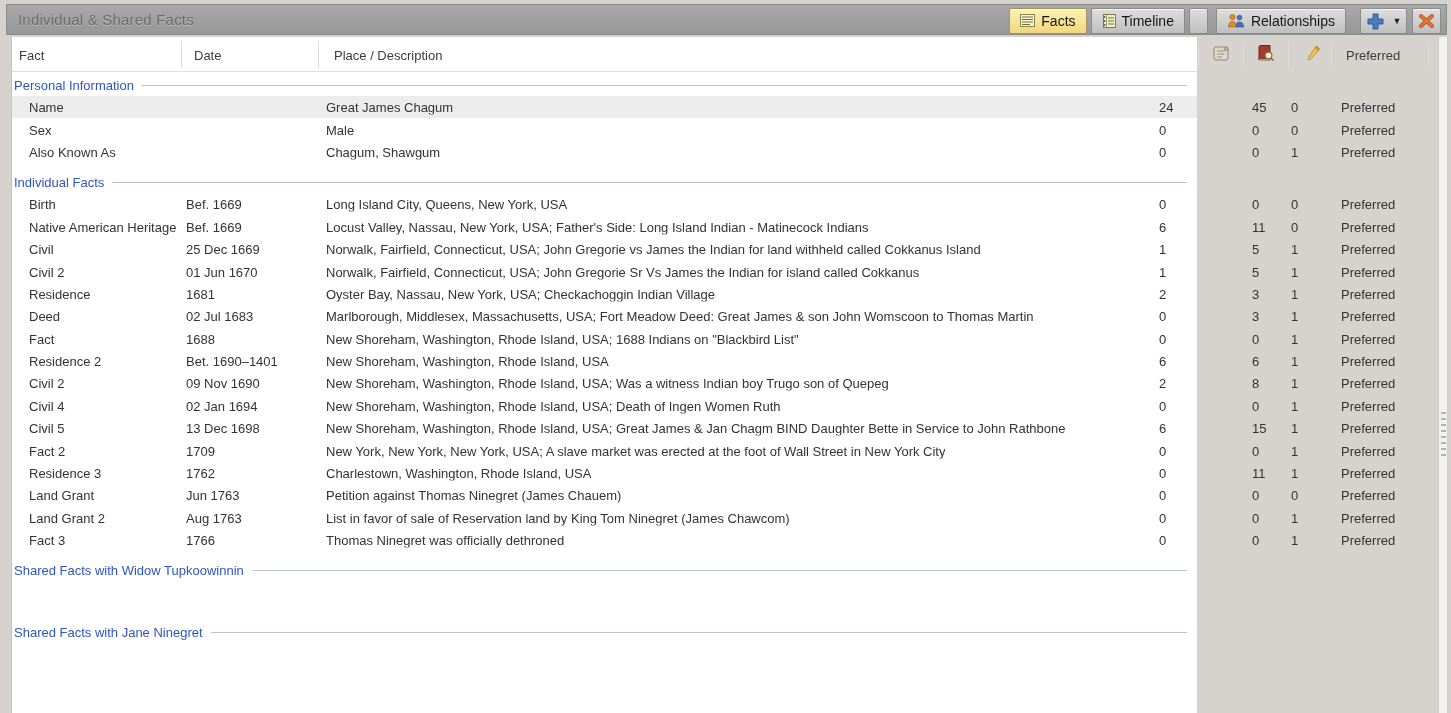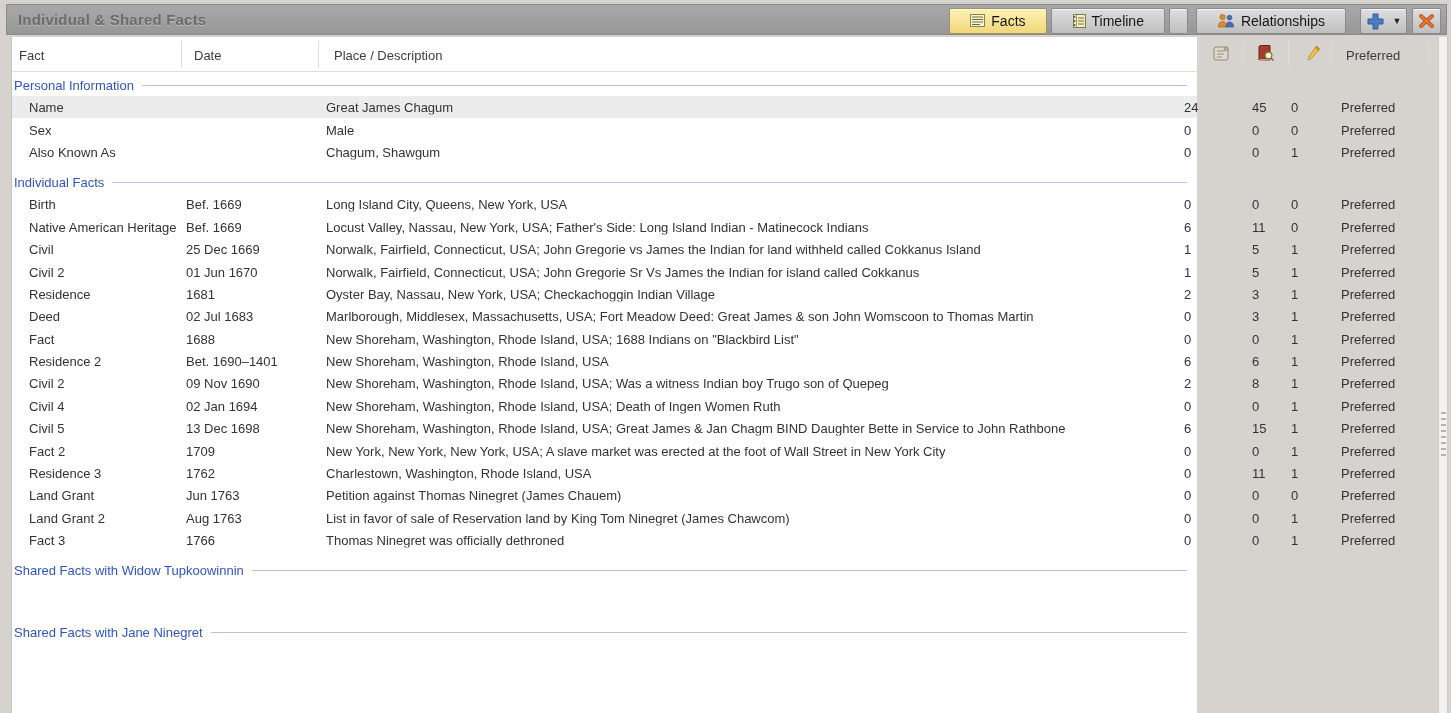--- a/index.html
+++ b/index.html
@@ -2,27 +2,27 @@
 <html><head>
 <meta charset="utf-8">
 <style>
   *{box-sizing:border-box;margin:0;padding:0}
   html,body{width:1451px;height:713px}
   body{background:#d6d3ce;font-family:"Liberation Sans",sans-serif;position:relative;overflow:hidden}
 
   
   .titlebar{position:absolute;left:6px;top:4px;width:1441px;height:31px;
     background:linear-gradient(#a9a9a9,#979797);border:1px solid #8a8a8a;}
-  .titlebar .title{position:absolute;left:11px;top:6px;font-size:15px;font-weight:bold;
+  .titlebar .title{position:absolute;left:11px;top:6px;font-size:15px;font-weight:normal;
     color:#6b6b6b;text-shadow:0 1px 0 rgba(255,255,255,.3);letter-spacing:.2px}
   .tabbar{position:absolute;right:5px;top:2px;height:27px;display:flex;align-items:center;gap:4px}
   .tab,.tbtn{height:26px;display:flex;align-items:center;justify-content:center;gap:6px;
     background:linear-gradient(#dedede,#bfbfbf);border:1px solid #8b8b8b;border-radius:2px;
     font-size:14px;color:#151515;box-shadow:inset 0 1px 0 rgba(255,255,255,.65);cursor:default}
-  .tab{padding:0 20px}
+  .tab{padding:0 10px}
   .tab.active{background:linear-gradient(#fdf2b4,#f1d77c);border-color:#a09364}
   .tbtn.spacer{width:19px;margin-right:4px}
   .tbtn.addbtn{width:47px;margin-left:10px}
   .tbtn.closebtn{width:29px;margin-left:1px}
   .caret{font-size:9px;color:#222;margin-left:2px}
 
   
   .content{position:absolute;left:11px;top:37px;width:1186px;height:676px;background:#fff;
     border-left:1px solid #c7c4bf}
   .colheader{position:relative;height:35px;background:#fff;border-bottom:1px solid #dedede;font-size:13px;color:#3c3c3c}
@@ -37,21 +37,21 @@
   .section + .section .section-header{margin-top:8px}
   .section.empty{height:54px}
   .rows{}
   .row{position:relative;height:22.4px}
   .row.selected{background:#ececec}
   .cell{position:absolute;top:50%;transform:translateY(-50%);white-space:nowrap;
     font-size:13px;color:#333;}
   .c-fact{left:17px}
   .c-date{left:174px}
   .c-place{left:314px;max-width:880px;overflow:hidden}
-  .c-n1{left:1172px}
+  .c-n1{left:1147px}
   .c-n2{left:1240px}
   .c-n3{left:1279px}
   .c-pref{left:1329px}
 
   
   .splitter{position:absolute;right:3px;top:37px;width:10px;height:676px;background:#f3f2f0;
     border-left:1px solid #cfcdc9;border-right:1px solid #cfcdc9}
   .grip{position:absolute;left:2px;top:375px;width:5px;height:46px;
     background:repeating-linear-gradient(to bottom,#b3b3b3 0 2px,transparent 2px 6px)}
   svg{display:block}

